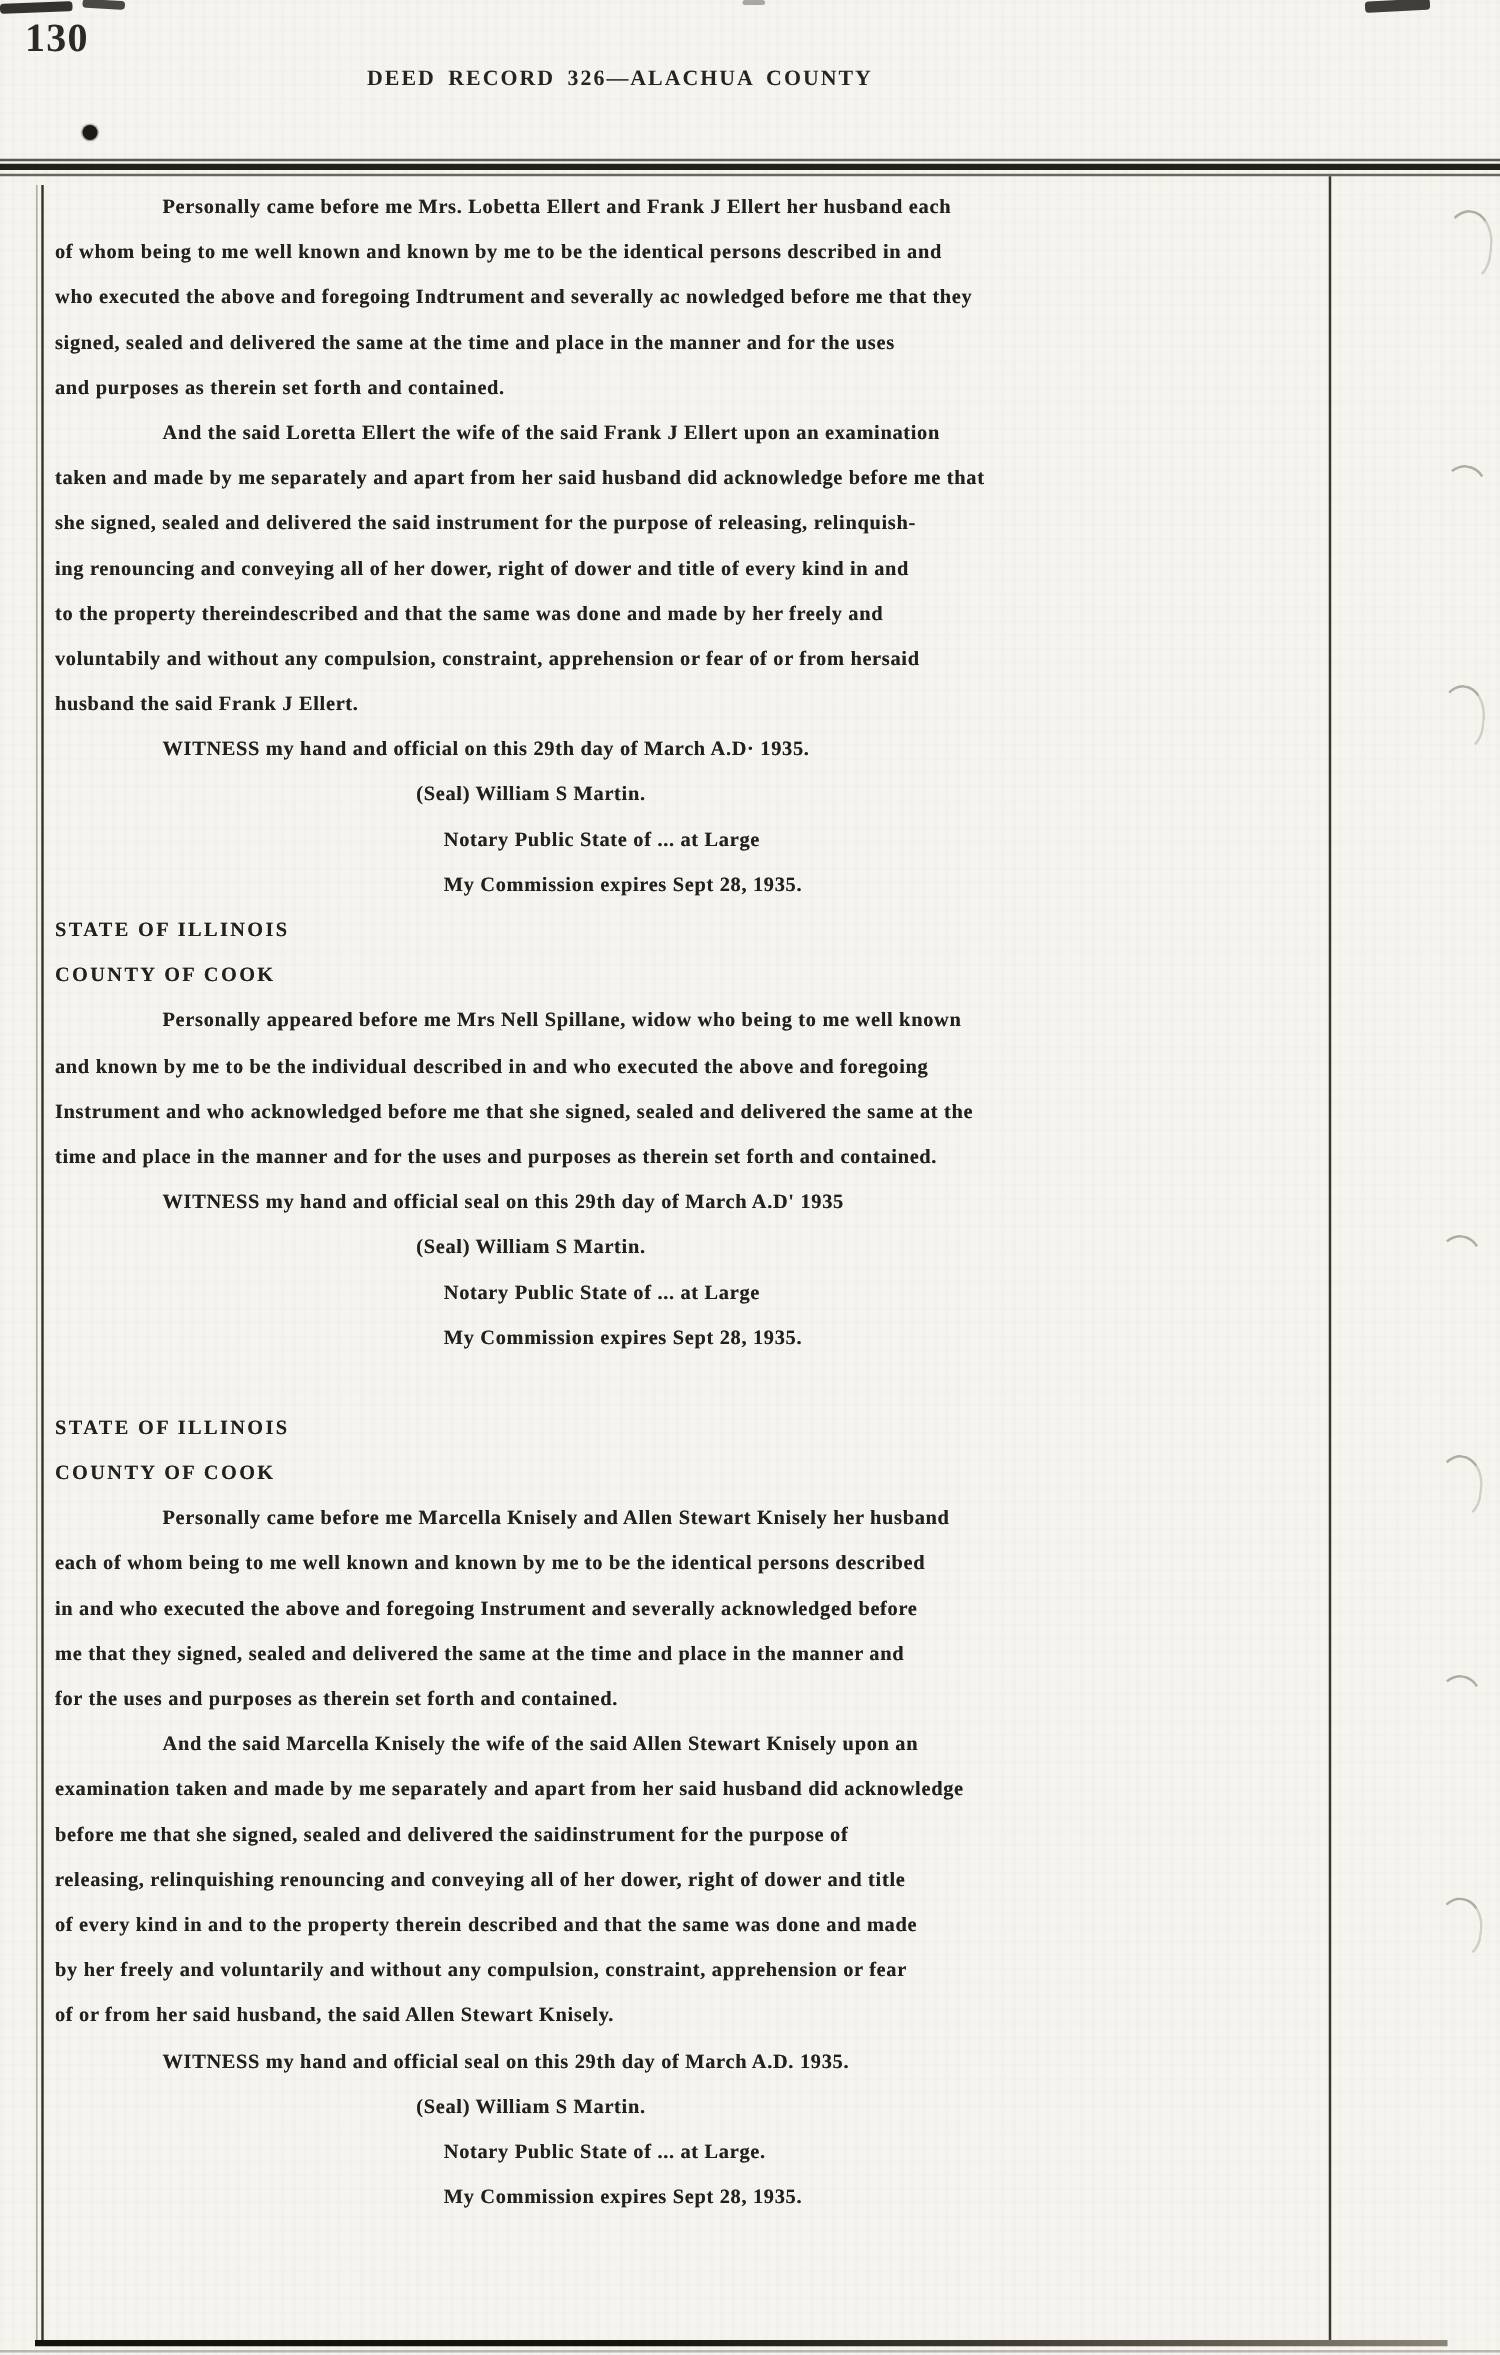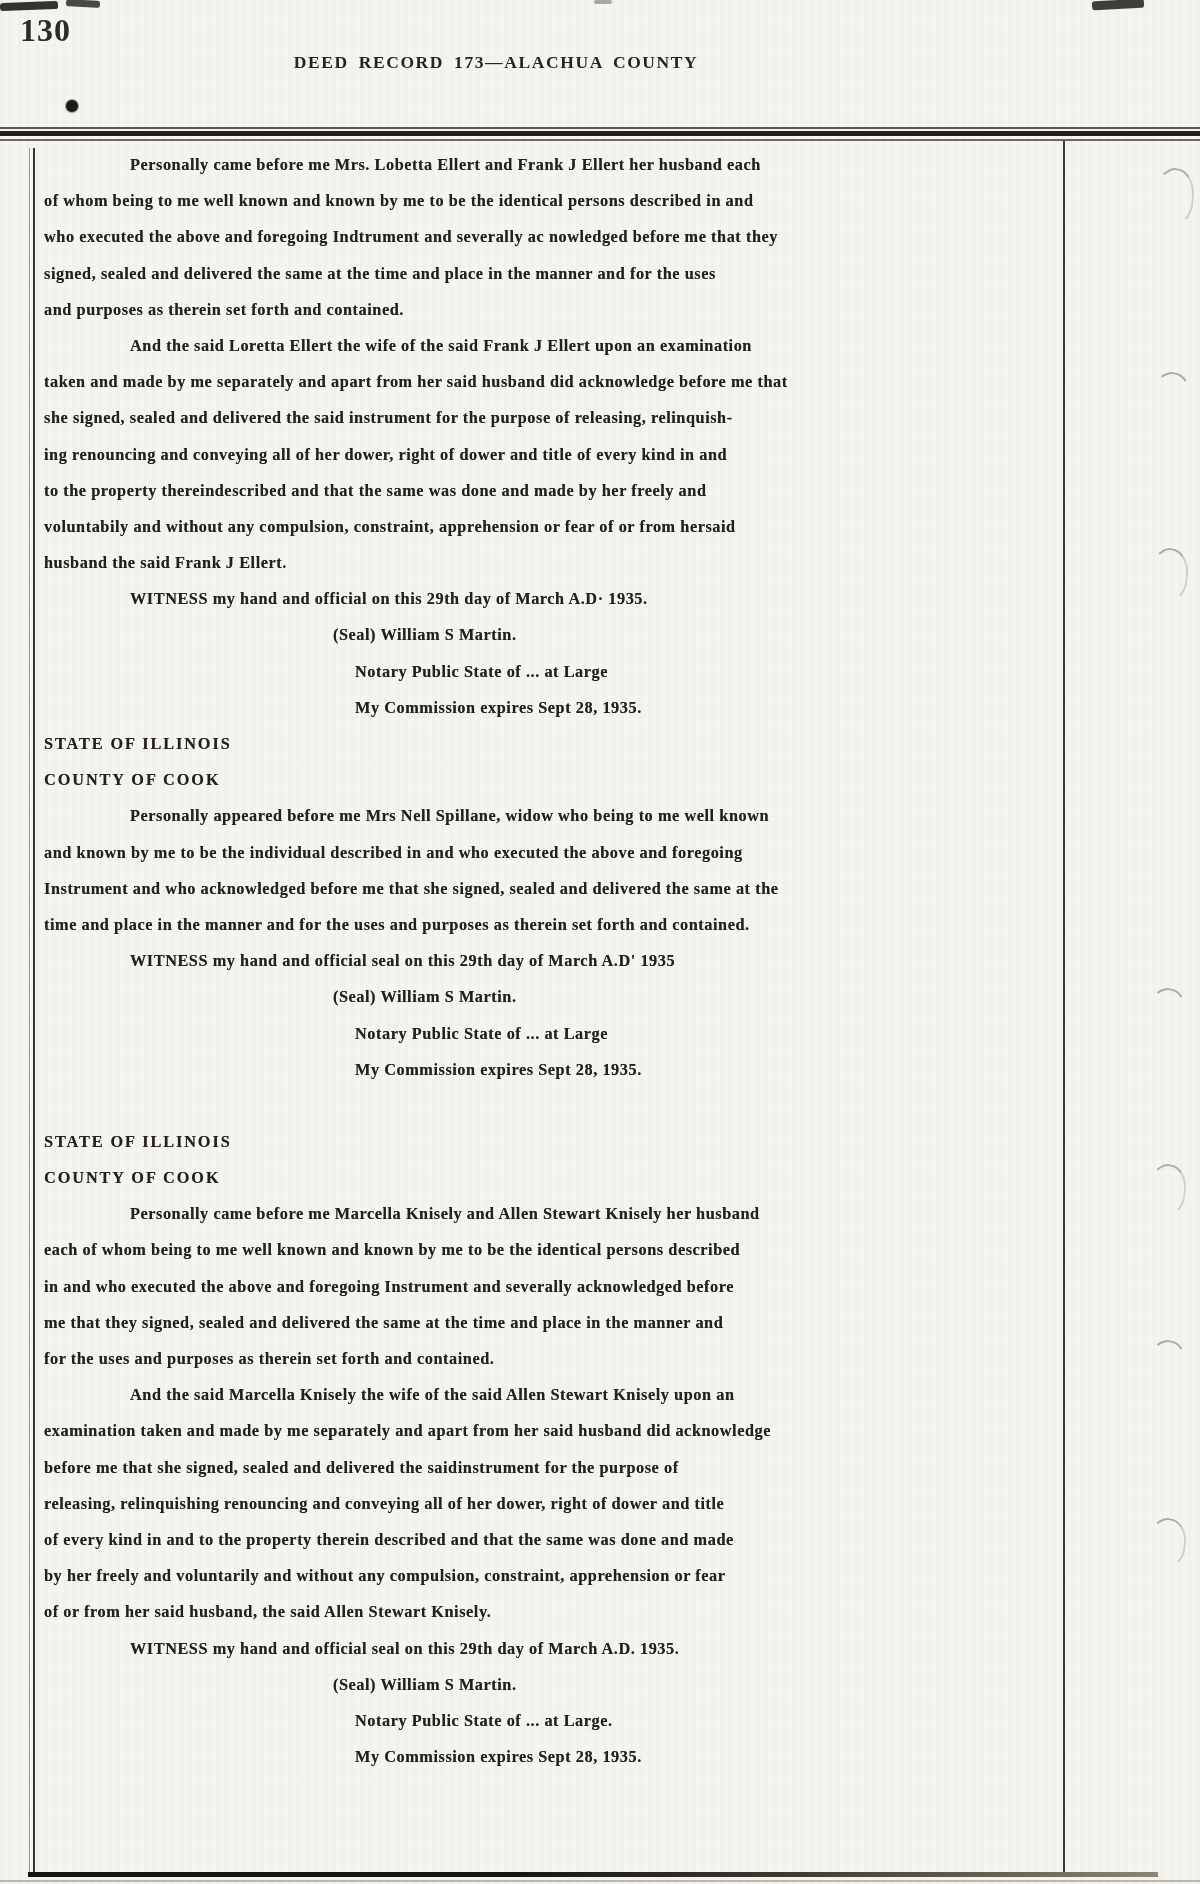--- a/index.html
+++ b/index.html
@@ -71,21 +71,21 @@
 <body>
 
 <div class="page">
 
   <div class="smudge smudge-tl1"></div>
   <div class="smudge smudge-tl2"></div>
   <div class="smudge smudge-tm"></div>
   <div class="smudge smudge-tr"></div>
 
   <div class="page-number">130</div>
-  <div class="header-title">DEED RECORD 173—ALACHUA COUNTY</div>
+  <div class="header-title">DEED RECORD 326—ALACHUA COUNTY</div>
   <div class="bullet-dot"></div>
 
   <div class="rule-top-a"></div>
   <div class="rule-top-b"></div>
   <div class="rule-top-c"></div>
   <div class="border-left-outer"></div>
   <div class="border-left"></div>
   <div class="border-right"></div>
   <div class="rule-bottom"></div>
   <div class="rule-bottom-thin"></div>

